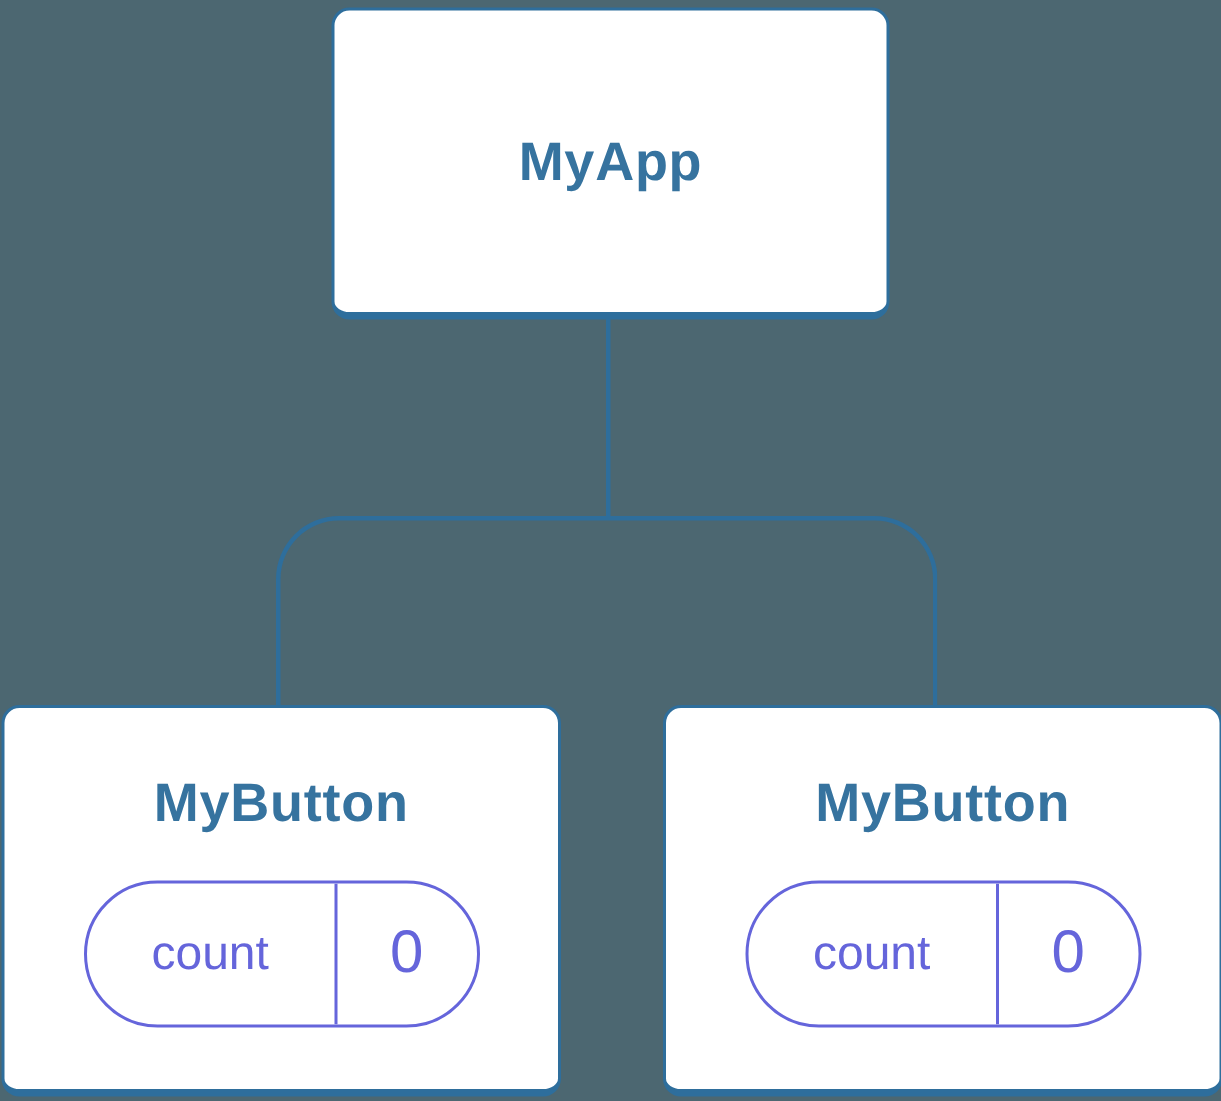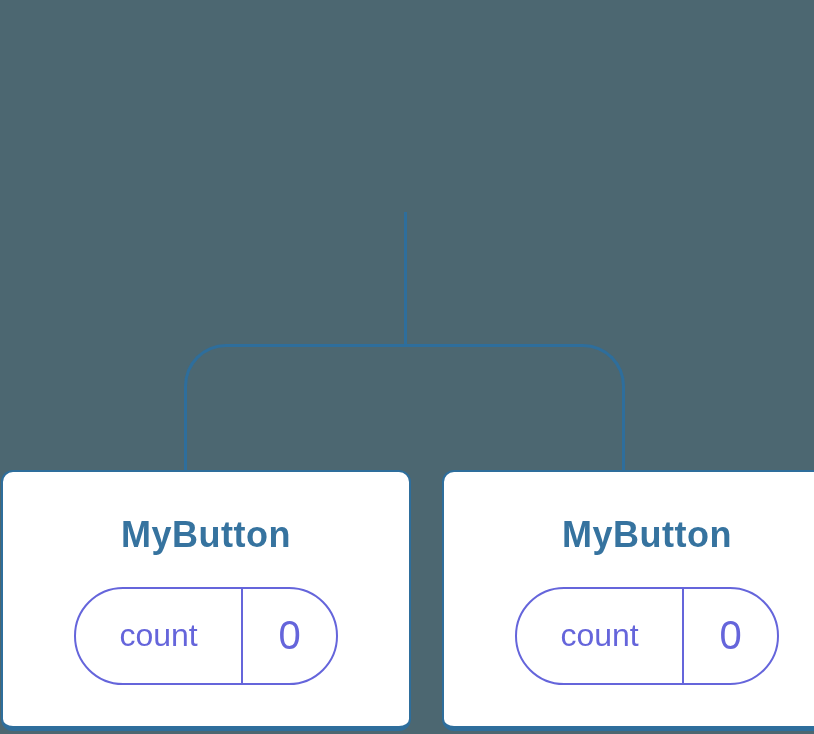--- a/index.html
+++ b/index.html
@@ -43,21 +43,21 @@
   }
   #branch-bracket{
     position:absolute;
     left:184px;top:344px;
     width:441px;height:126px;
     border:3px solid var(--blue);
     border-bottom:none;
     border-radius:42px 42px 0 0;
   }
   .child-node{
-    top:470px;width:410px;height:261px;
+    top:470px;width:373px;height:261px;
     display:flex;flex-direction:column;
     align-items:center;justify-content:center;
     gap:30px;
   }
   #child-node-left{left:1px;}
   #child-node-right{left:442px;}
   .state-pill{
     width:264px;height:98px;
     background:#ffffff;
     border:2.5px solid var(--purple);
@@ -79,20 +79,23 @@
     color:var(--purple);
     font-size:40px;
     font-weight:400;
   }
 </style>
 </head>
 <body>
 
 <div id="canvas">
 
+  <div class="node" id="root-node">
+    <span class="node-title">MyApp</span>
+  </div>
 
   <div id="trunk-line"></div>
   <div id="branch-bracket"></div>
 
   <div class="node child-node" id="child-node-left">
     <span class="node-title">MyButton</span>
     <div class="state-pill">
       <div class="state-key-cell">count</div>
       <div class="state-value-cell">0</div>
     </div>

